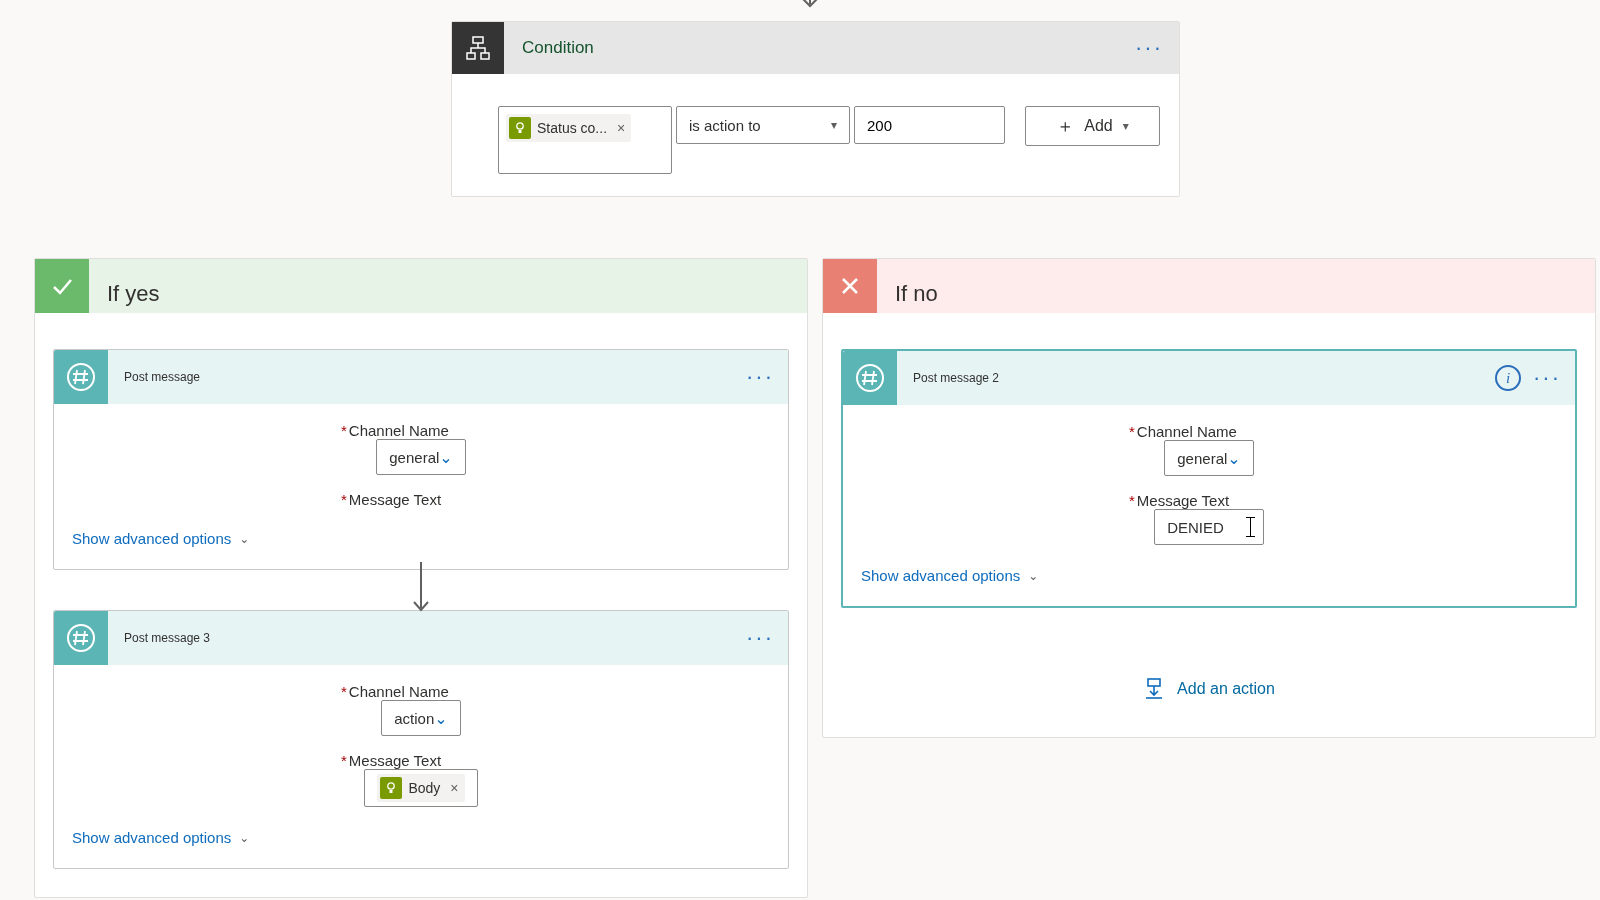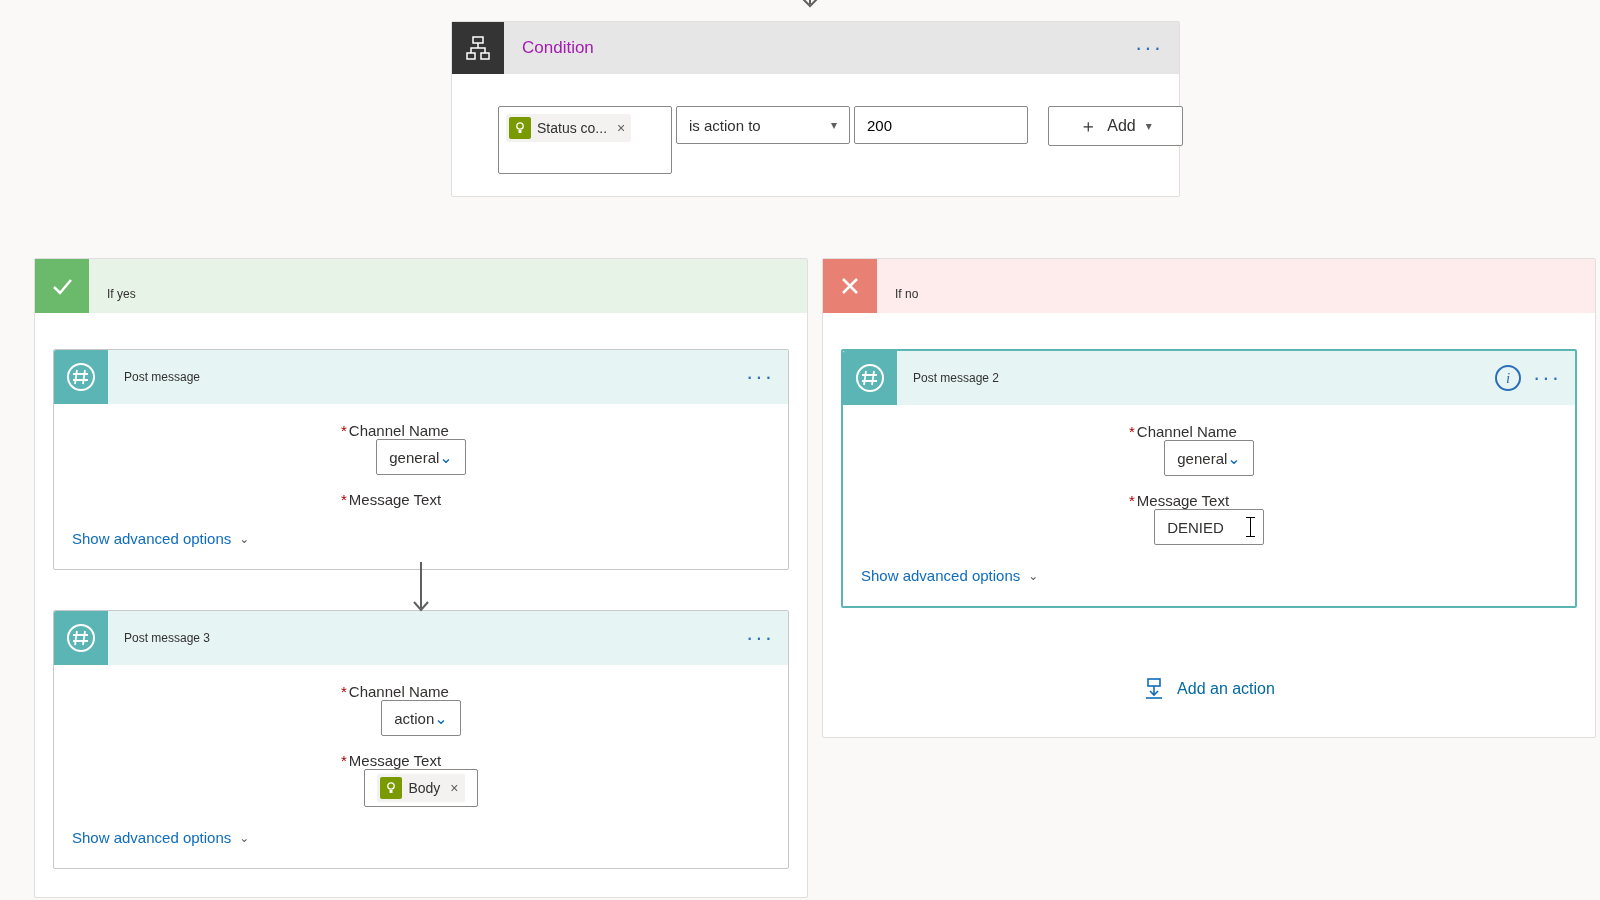--- a/index.html
+++ b/index.html
@@ -5,48 +5,48 @@
   * { box-sizing: border-box; margin: 0; padding: 0; font-family: "Segoe UI", Arial, sans-serif; }
   body { background: #faf9f8; width: 1600px; height: 900px; overflow: hidden; position: relative; color: #323130; }
 
   
   .top-arrow { position: absolute; left: 800px; top: -10px; }
 
   
   .condition-card { position: absolute; left: 451px; top: 21px; width: 729px; background: #fff; border: 1px solid #e1dfdd; border-radius: 2px; }
   .condition-header { display: flex; align-items: center; height: 52px; background: #e6e6e6; }
   .condition-icon-box { width: 52px; height: 52px; background: #343434; display: flex; align-items: center; justify-content: center; }
-  .condition-title { flex: 1; padding-left: 18px; font-size: 17px; color: #a21caf; }
+  .condition-title { flex: 1; padding-left: 18px; font-size: 17px; color: #14532d; }
   .dots { width: 36px; color: #2a6ebb; font-size: 22px; letter-spacing: 2px; text-align: center; cursor: pointer; margin-right: 12px; }
 
   .condition-body { padding: 32px 46px 22px; display: flex; flex-direction: row; gap: 20px; }
   .row { display: flex; gap: 4px; }
   .token-well { width: 174px; min-height: 68px; border: 1px solid #8a8886; border-radius: 2px; padding: 7px; }
   .dyn-token { display: inline-flex; align-items: center; background: #f3f2f1; border-radius: 2px; padding: 3px 6px 3px 3px; font-size: 14px; gap: 6px; }
   .dyn-token .tok-icon { width: 22px; height: 22px; background: #7a9a01; display: inline-flex; align-items: center; justify-content: center; border-radius: 2px; }
   .dyn-token .tok-x { font-size: 14px; color: #605e5c; margin-left: 4px; cursor: pointer; }
 
   .operator-select { width: 174px; height: 38px; border: 1px solid #8a8886; border-radius: 2px; background: #fff; display: flex; align-items: center; padding: 0 12px; font-size: 15px; justify-content: space-between; cursor: pointer; }
   .chev { font-size: 12px; color: #605e5c; }
-  .value-input { width: 174px; height: 38px; border: 1px solid #8a8886; border-radius: 2px; padding: 0 12px; font-size: 15px; background: #fff; }
+  .value-input { width: 151px; height: 38px; border: 1px solid #8a8886; border-radius: 2px; padding: 0 12px; font-size: 15px; background: #fff; }
 
   .add-btn { display: inline-flex; align-items: center; gap: 10px; border: 1px solid #8a8886; border-radius: 2px; height: 40px; padding: 0 16px; font-size: 16px; background: #fff; cursor: pointer; width: 135px; justify-content: center; }
   .plus { font-size: 18px; font-weight: 300; }
 
   
   .branch { position: absolute; top: 258px; background: #fff; border: 1px solid #e1dfdd; border-radius: 2px; }
   .branch-yes { left: 34px; width: 774px; height: 640px; }
   .branch-no  { left: 822px; width: 774px; height: 480px; }
   .branch-header { display: flex; align-items: center; height: 54px; }
   .branch-yes .branch-header { background: #e8f3e8; }
   .branch-no  .branch-header { background: #fdeceb; }
   .branch-icon { width: 54px; height: 54px; display: flex; align-items: center; justify-content: center; }
   .branch-yes .branch-icon { background: #6bb96b; }
   .branch-no  .branch-icon { background: #e88074; }
-  .branch-title { padding-left: 18px; font-size: 12px; margin-top: 16px; }
+  .branch-title { padding-left: 18px; font-size: 22px; margin-top: 16px; }
 
   
   .action-card { margin: 36px 18px 0; border: 1px solid #c8c8c8; border-radius: 2px; background: #fff; }
   .action-card.active { border: 2px solid #5cb5b5; }
   .action-header { display: flex; align-items: center; height: 54px; background: #e7f4f4; }
   .slack-icon { width: 54px; height: 54px; background: #5cb5b5; display: flex; align-items: center; justify-content: center; border-radius: 2px 0 0 0; }
   .action-title { flex: 1; padding-left: 16px; font-size: 12px; }
   .info-icon { width: 26px; height: 26px; border: 2px solid #2a6ebb; border-radius: 50%; color: #2a6ebb; display: inline-flex; align-items: center; justify-content: center; font-size: 15px; font-style: italic; font-family: Georgia, serif; margin-right: 12px; cursor: pointer; }
   .action-dots { color: #2a6ebb; font-size: 22px; letter-spacing: 2px; margin-right: 14px; cursor: pointer; }
 

